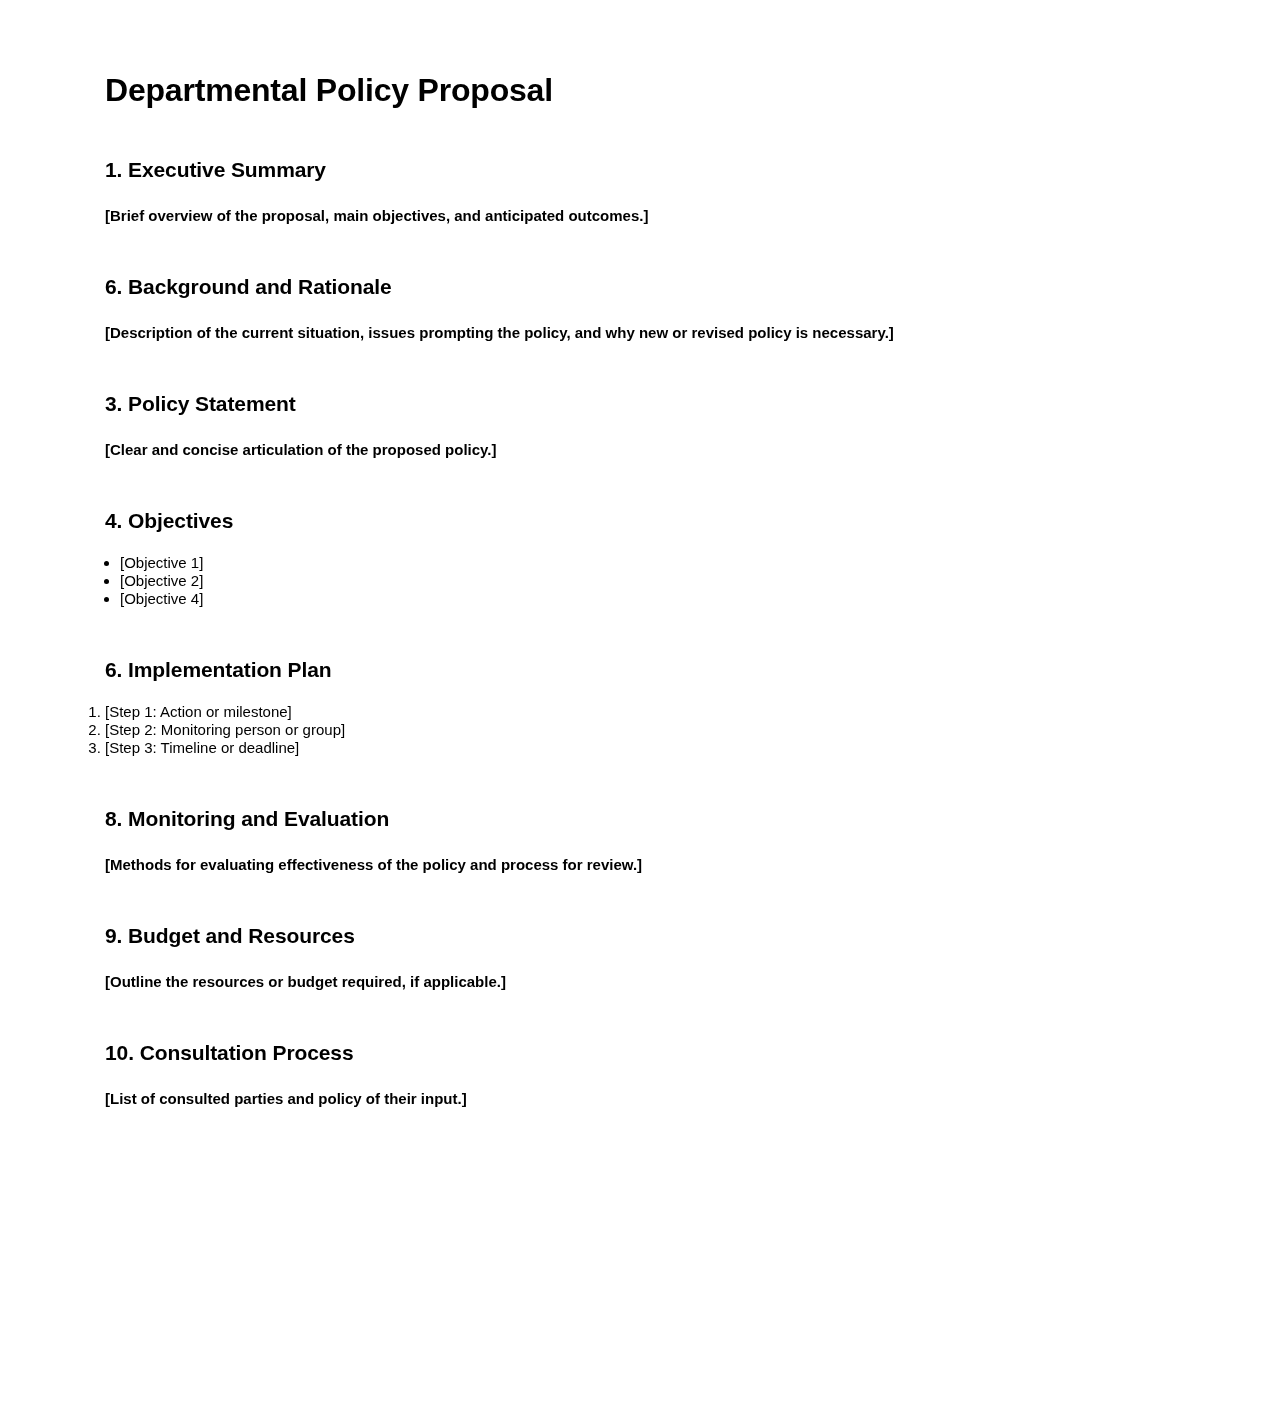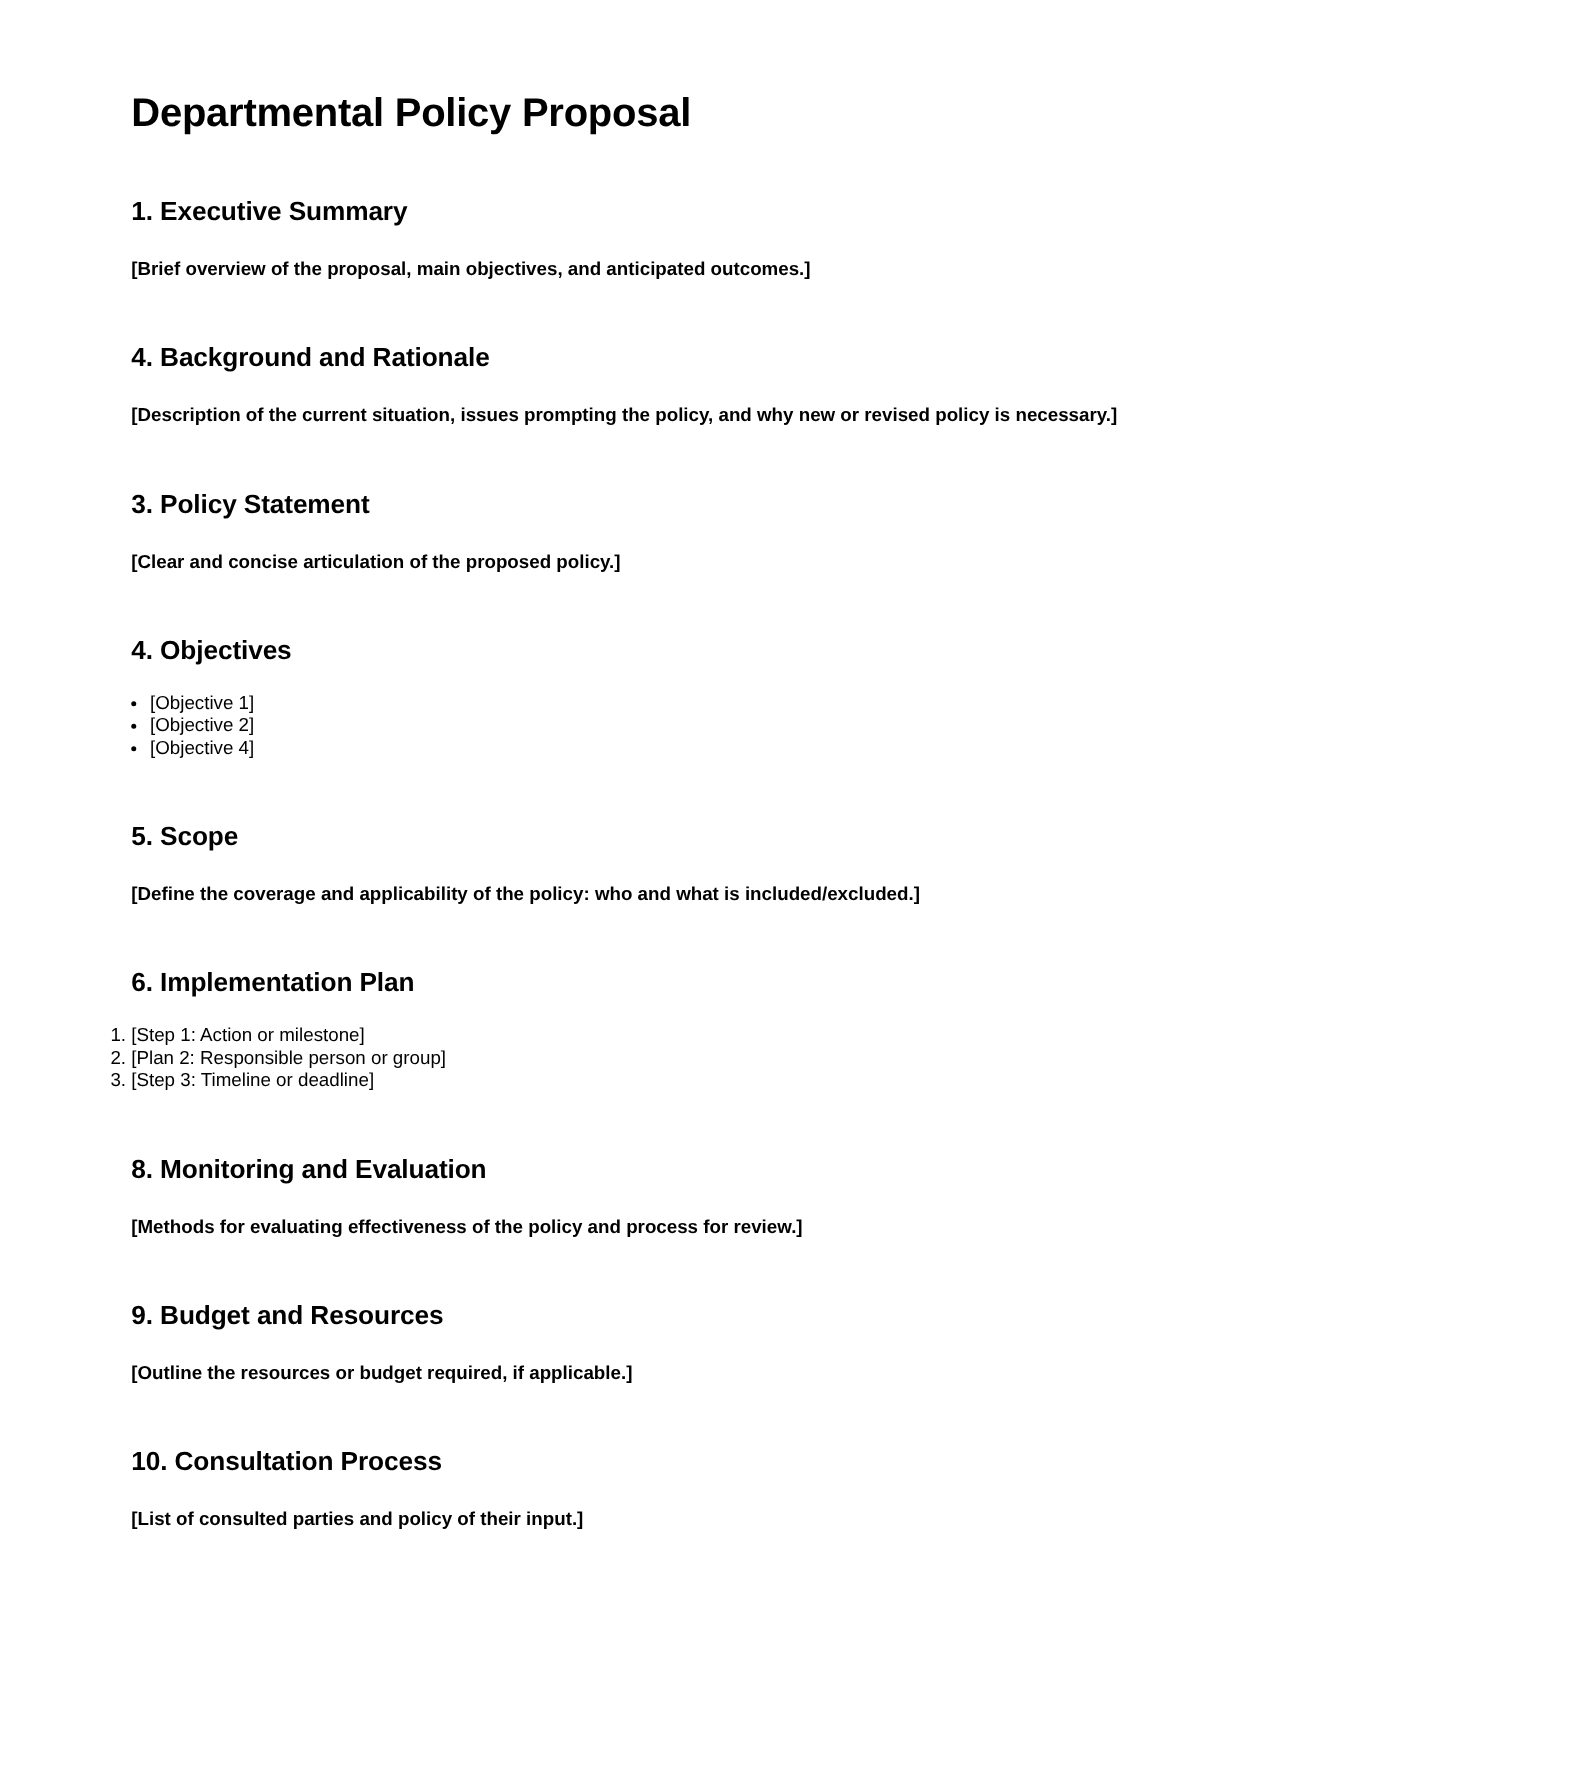--- a/index.html
+++ b/index.html
@@ -77,44 +77,40 @@
 <div class="page">
 
   <h1 class="doc-title">Departmental Policy Proposal</h1>
 
   <div id="sections-container">
       <section class="section">
         <h2 class="section-heading">1. Executive Summary</h2>
         <p class="section-paragraph">[Brief overview of the proposal, main objectives, and anticipated outcomes.]</p>
       </section>
       <section class="section">
-        <h2 class="section-heading">4. Background and Rationale</h2>
+        <h2 class="section-heading">6. Background and Rationale</h2>
         <p class="section-paragraph">[Description of the current situation, issues prompting the policy, and why new or revised policy is necessary.]</p>
       </section>
       <section class="section">
         <h2 class="section-heading">3. Policy Statement</h2>
         <p class="section-paragraph">[Clear and concise articulation of the proposed policy.]</p>
       </section>
       <section class="section">
         <h2 class="section-heading">4. Objectives</h2>
         <ul class="section-list">
           <li>[Objective 1]</li>
           <li>[Objective 2]</li>
           <li>[Objective 4]</li>
         </ul>
       </section>
       <section class="section">
-        <h2 class="section-heading">5. Scope</h2>
-        <p class="section-paragraph">[Define the coverage and applicability of the policy: who and what is included/excluded.]</p>
-      </section>
-      <section class="section">
         <h2 class="section-heading">6. Implementation Plan</h2>
         <ol class="section-list">
           <li>[Step 1: Action or milestone]</li>
-          <li>[Plan 2: Responsible person or group]</li>
+          <li>[Step 2: Monitoring person or group]</li>
           <li>[Step 3: Timeline or deadline]</li>
         </ol>
       </section>
       <section class="section">
         <h2 class="section-heading">8. Monitoring and Evaluation</h2>
         <p class="section-paragraph">[Methods for evaluating effectiveness of the policy and process for review.]</p>
       </section>
       <section class="section">
         <h2 class="section-heading">9. Budget and Resources</h2>
         <p class="section-paragraph">[Outline the resources or budget required, if applicable.]</p>

